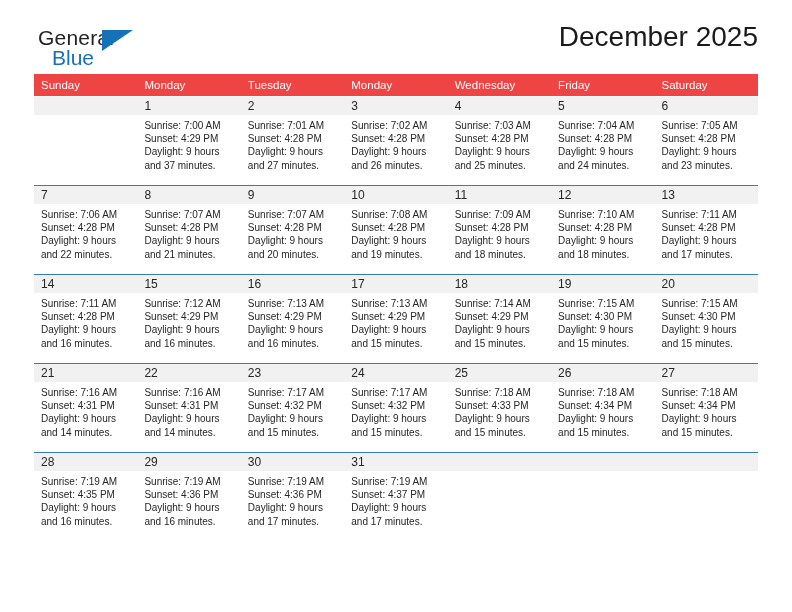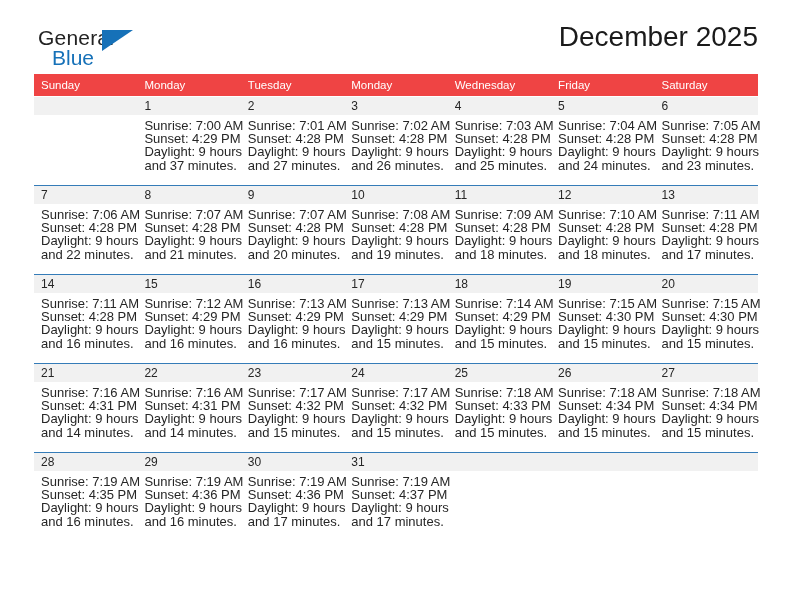--- a/index.html
+++ b/index.html
@@ -119,24 +119,23 @@
     color: #262626;
     padding-left: 7px;
     box-sizing: border-box;
   }
   .cell.empty .daynum {
     background: #f1f1f1;
     color: transparent;
   }
   .info {
     padding: 4px 6px 0 7px;
-    font-size: 13px;
+    font-size: 10px;
     line-height: 13.2px;
     color: #262626;
-    text-align: right;
   }
   .info div {
     white-space: nowrap;
   }
 </style>
 </head>
 <body>
 
 <div class="page">
 

